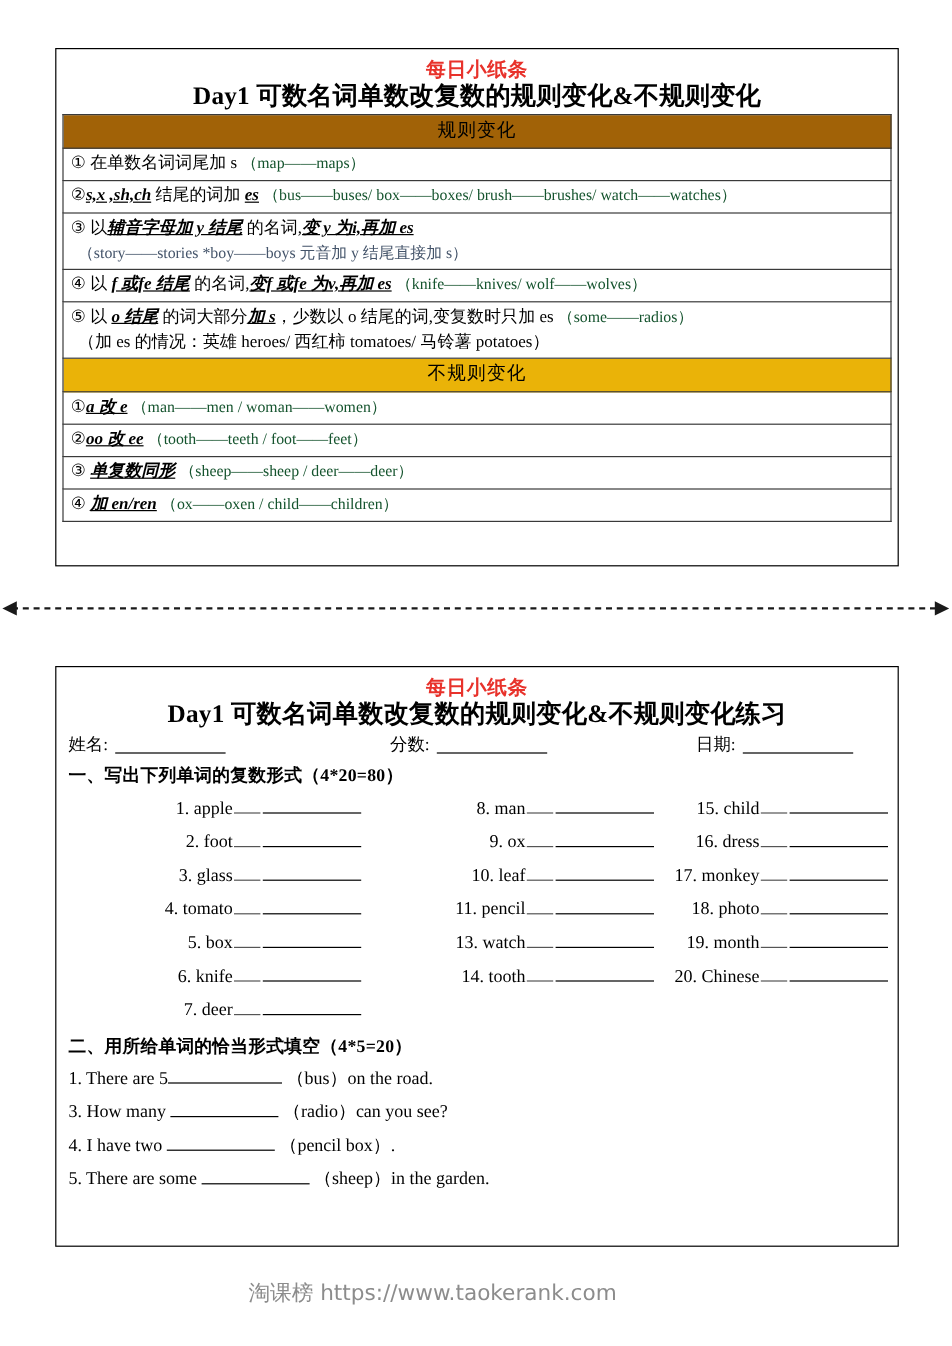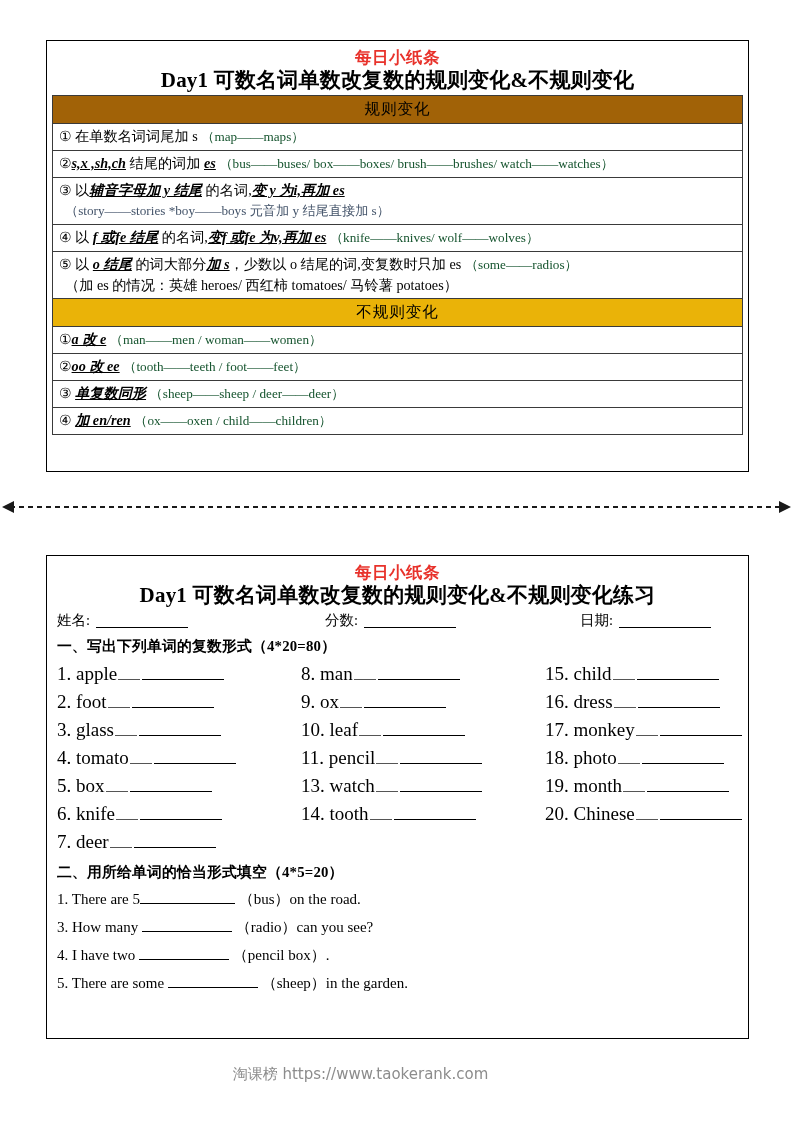--- a/index.html
+++ b/index.html
@@ -133,25 +133,26 @@
     letter-spacing: .2px;
   }
 
   .word-grid {
     display: grid;
     grid-template-columns: 244px 244px 1fr;
     margin-top: 4px;
     padding-left: 2px;
   }
   .word-item {
-    font-size: 19px;
+    font-size: 15px;
     line-height: 28px;
     white-space: nowrap;
     display: flex;
     align-items: baseline;
+    justify-content: flex-end;
   }
   .word-item .wnum { }
   .word-item .connector {
     display: inline-block;
     border-bottom: 1.6px solid #555;
     height: 7px;
     width: 22px;
     margin: 0 2px 0 1px;
   }
   .word-item .answer {
@@ -177,21 +178,21 @@
   .g95  { width: 95px; }
 
   
   #footer {
     position: absolute;
     top: 1065px;
     left: 0;
     width: 721px;
     text-align: center;
     font-family: "DejaVu Sans", "Liberation Sans", sans-serif;
-    font-size: 15px;
+    font-size: 18px;
     color: #8c8c8c;
   }
 </style>
 </head>
 <body>
 
 <div class="sheet" id="sheet-top">
 
   <div class="title-red">每日小纸条</div>
   <div class="title-black">Day1 可数名词单数改复数的规则变化&amp;不规则变化</div>

